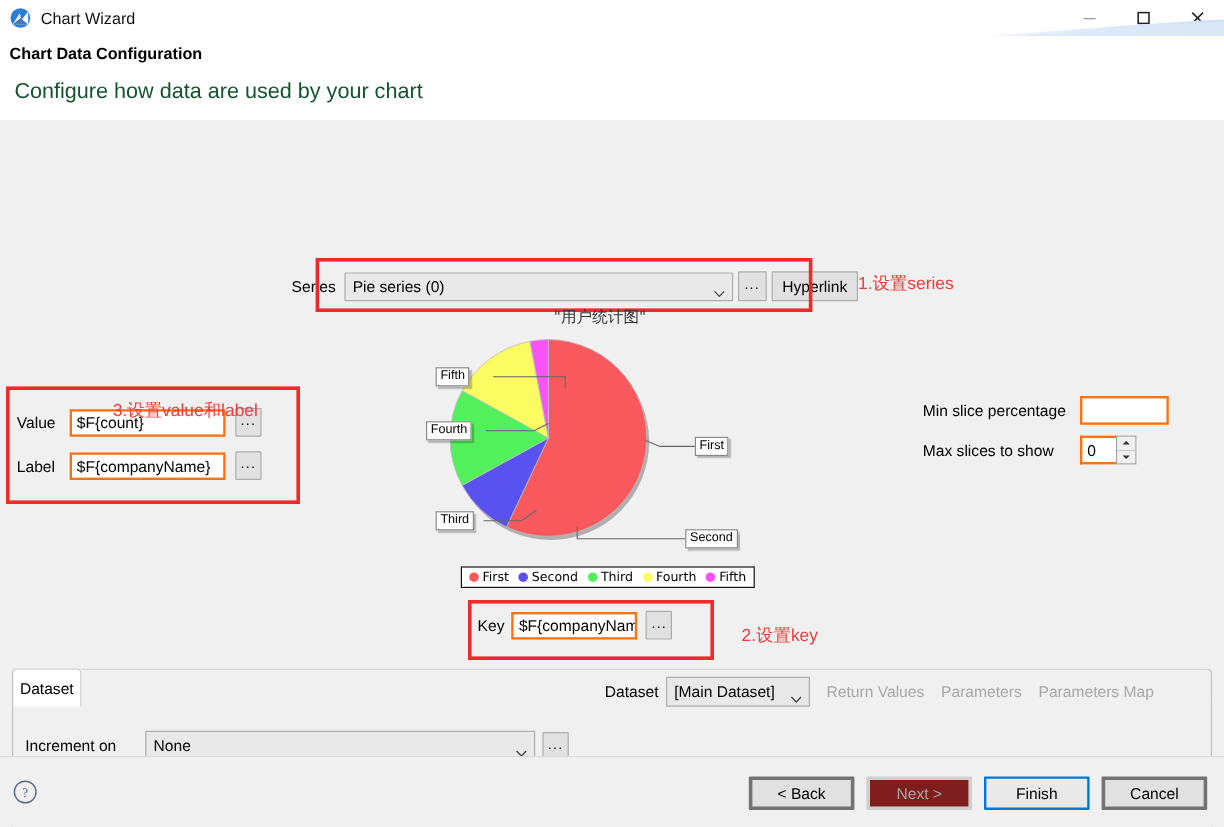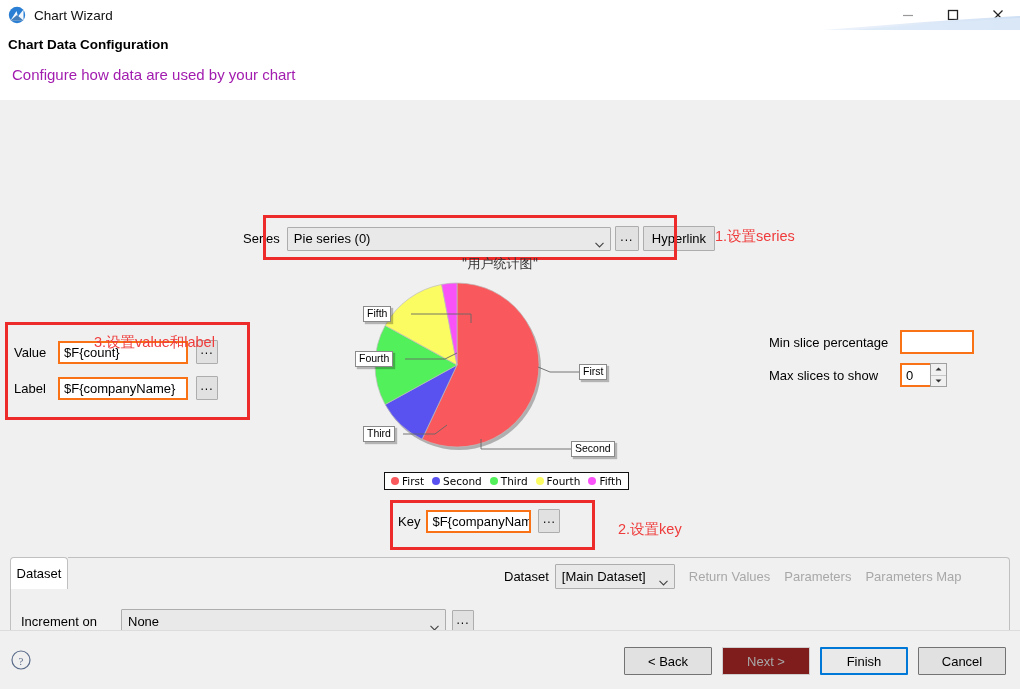--- a/index.html
+++ b/index.html
@@ -42,21 +42,21 @@
   .header{
     position:absolute; left:0; top:30px; width:1020px; height:70px;
     background:#fff;
   }
   .header h1{
     margin:0; position:absolute; left:8px; top:7px;
     font-size:13.5px; font-weight:bold; color:#000;
   }
   .header .sub{
     position:absolute; left:12px; top:36px;
-    font-size:15px; color:#a21caf;
+    font-size:18px; color:#14532d;
   }
 
   
   .body-panel{
     position:absolute; left:0; top:100px; width:1020px; height:530px;
     background:#f0f0f0;
   }
 
   
   .combo{
@@ -195,21 +195,21 @@
   
   .footer{
     position:absolute; left:0; top:630px; width:1020px; height:59px;
     background:#f0f0f0; border-top:1px solid #dcdcdc;
   }
   #help-icon{ position:absolute; left:10px; top:18px; width:22px; height:22px; }
   #footer-buttons{
     position:absolute; right:14px; top:16px; display:flex; gap:10px;
   }
   .footer-btn{
-    width:88px; height:28px; background:#e1e1e1; border:1px solid #737373;
+    width:88px; height:28px; background:#e1e1e1; border:3px solid #737373;
     display:flex; align-items:center; justify-content:center; font-size:13px;
     border-radius:1px;
   }
   .footer-btn.disabled{ color:#a8a8a8; background:#7f1d1d; border-color:#cfcfcf; }
   .footer-btn.default{ border:2px solid #0078d7; background:#e9e9e9; }
 </style>
 </head>
 <body>
 
 <div class="titlebar">

